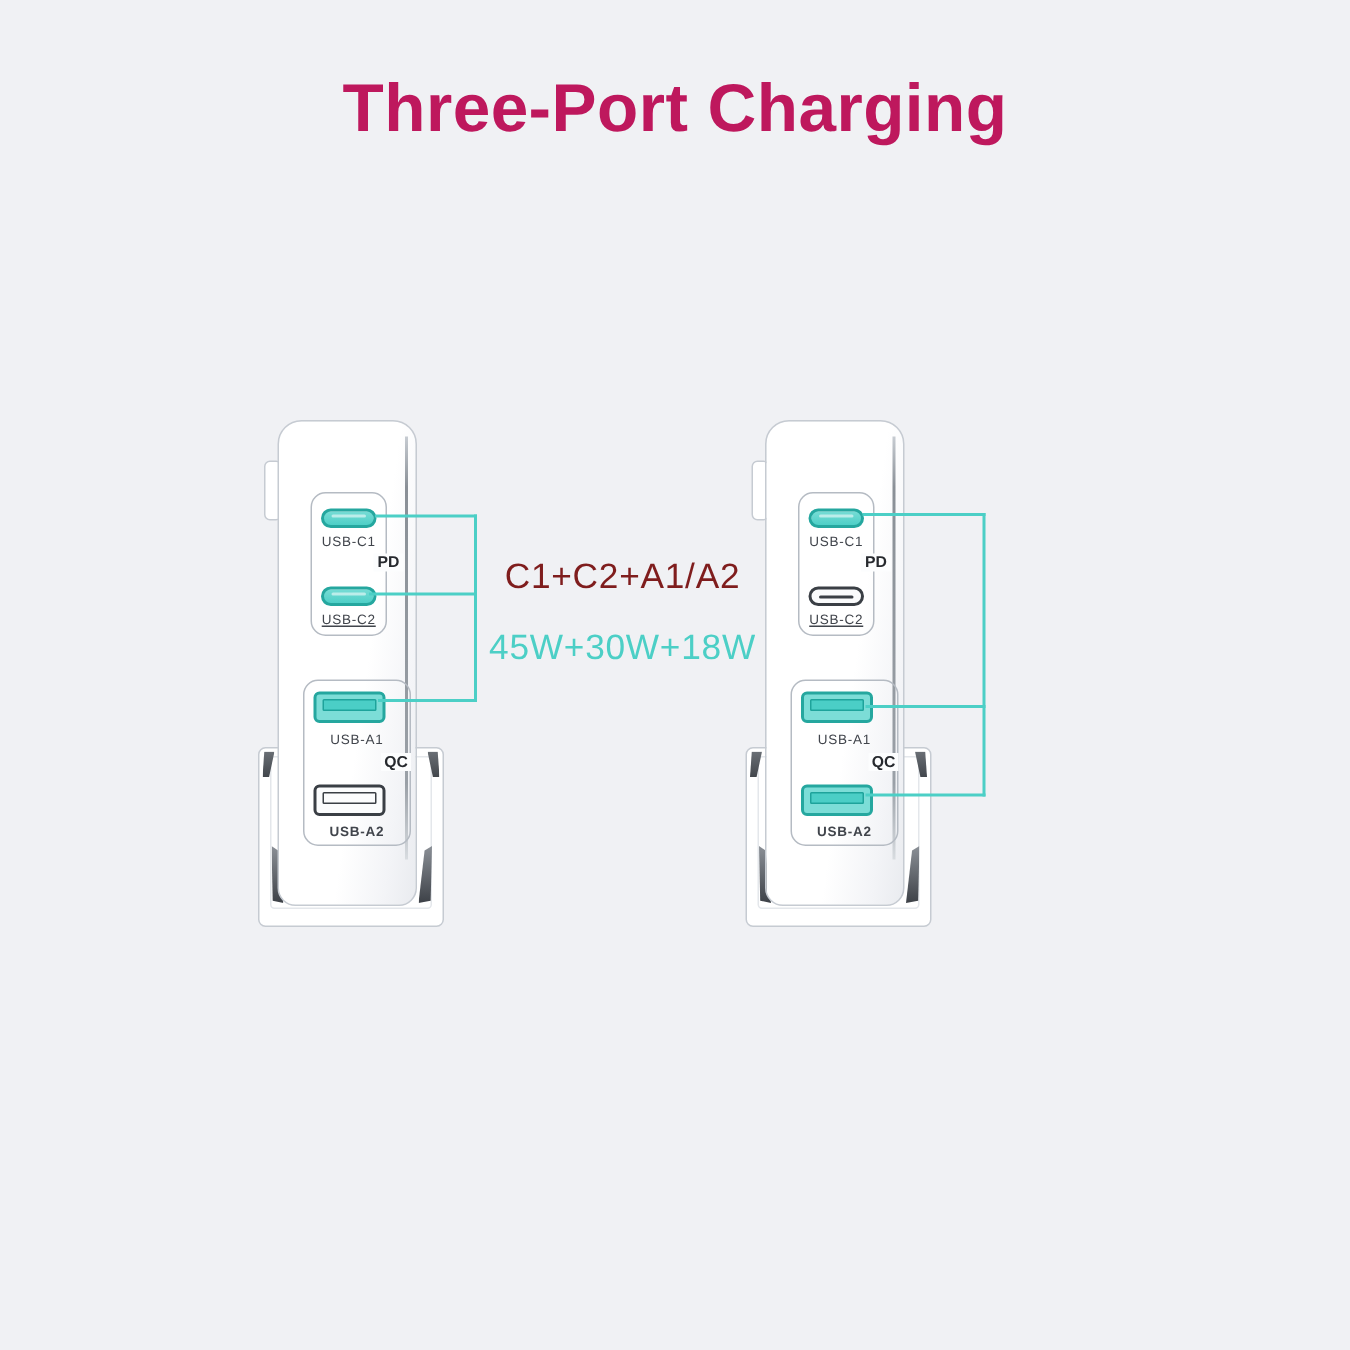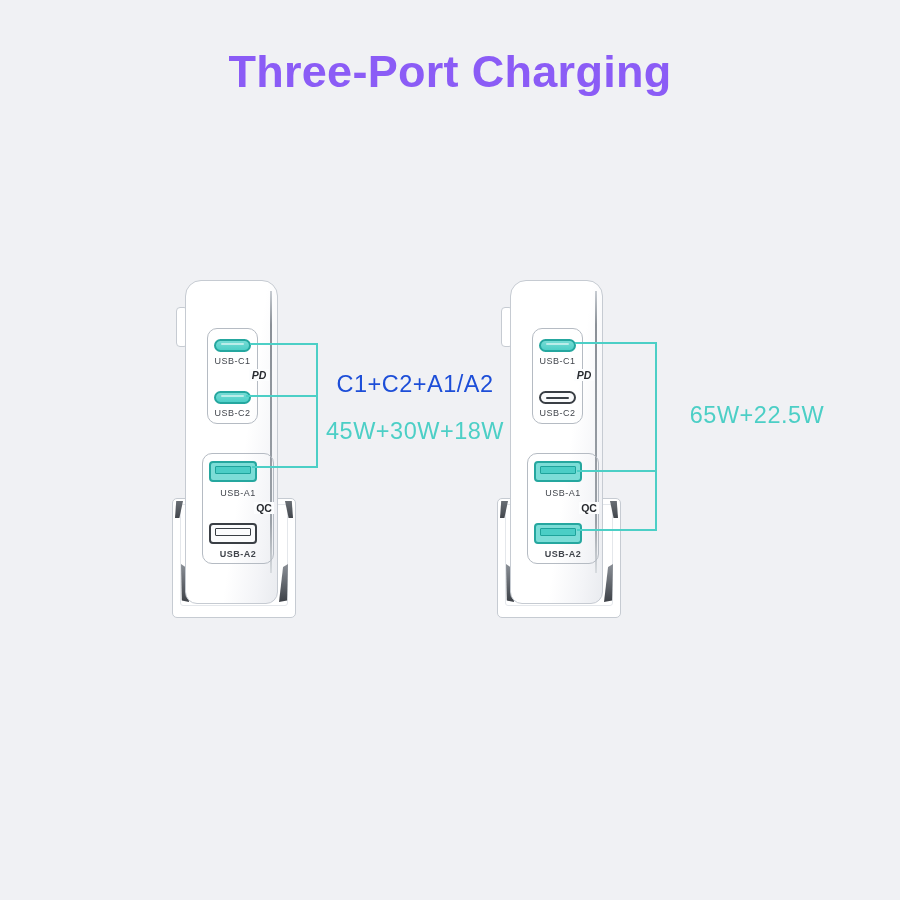--- a/index.html
+++ b/index.html
@@ -1,20 +1,20 @@
 <!DOCTYPE html>
 <html><head>
 <meta charset="utf-8">
 <style>
   html,body{margin:0;padding:0;}
   body{font-family:"Liberation Sans",sans-serif;background:#f0f1f4;}
   .stage{position:relative;width:900px;height:900px;background:#f0f1f4;overflow:hidden;}
 
   .title{position:absolute;left:0;top:46px;width:100%;text-align:center;
-         font-size:45px;font-weight:bold;color:#8b5cf6;letter-spacing:.3px;}
+         font-size:45px;font-weight:bold;color:#be185d;letter-spacing:.3px;}
 
   
   .charger{position:absolute;top:280px;width:124px;height:345px;}
   .charger.left{left:172px;}
   .charger.right{left:497px;}
 
   .notch{position:absolute;left:4px;top:27px;width:12px;height:40px;background:#fff;
          border:1.5px solid #c6cbd2;border-radius:4px;z-index:0;box-sizing:border-box;}
 
   .stand{position:absolute;left:0;top:218px;width:124px;height:120px;background:#fff;
@@ -57,43 +57,43 @@
   .pa{position:absolute;width:48px;height:21px;border-radius:4px;border:2px solid #3a3f45;
       background:#fbfcfd;box-sizing:border-box;}
   .pa .in{position:absolute;left:4px;right:4px;top:3px;height:8px;border:1.5px solid #3a3f45;
       border-radius:1px;box-sizing:border-box;}
   .pa.on{border-color:#25a79f;background:#7cddd7;}
   .pa.on .in{border-color:#1ea39b;background:#4bcec6;}
   .pa.a1{left:6px;top:7px;} .pa.a2{left:6px;top:69px;}
 
   .plabel{position:absolute;width:100%;text-align:center;font-size:9px;color:#41454c;
           letter-spacing:.5px;}
-  .lab-c1{top:27px;} .lab-c2{top:79px;} .lab-a1{top:34px;} .lab-a2{top:95px;font-weight:bold;}
+  .lab-c1{top:27px;} .lab-c2{top:79px;text-decoration:underline;} .lab-a1{top:34px;} .lab-a2{top:95px;font-weight:bold;}
 
   .badge{position:absolute;width:20px;text-align:center;font-size:10.5px;font-weight:bold;
          color:#26292e;background:#fcfdfe;z-index:5;}
-  .pd{left:63px;top:88px;font-style:italic;} .qc{left:68px;top:221px;}
+  .pd{left:63px;top:88px;} .qc{left:68px;top:221px;}
 
   
   .ln{position:absolute;background:#4ccfc6;z-index:10;}
   .ln.h{height:2px;} .ln.v{width:2px;}
   .l-c1{left:250px;top:343px;width:68px;}
   .l-c2{left:246px;top:395px;width:72px;}
   .l-a1{left:252px;top:466px;width:66px;}
   .l-v{left:316px;top:343px;height:125px;}
   .r-c1{left:575px;top:342px;width:82px;}
   .r-a1{left:577px;top:470px;width:80px;}
   .r-a2{left:577px;top:529px;width:80px;}
   .r-v{left:655px;top:342px;height:189px;}
 
   
   .ann{position:absolute;width:192px;text-align:center;z-index:11;}
   .ann-left{left:319px;top:371px;}
   .ann-right{left:661px;top:382px;}
-  .combo{font-size:23.5px;color:#1d4ed8;letter-spacing:.5px;}
+  .combo{font-size:23.5px;color:#7f1d1d;letter-spacing:.5px;}
   .power{font-size:23.5px;color:#4ccfc6;letter-spacing:.5px;margin-top:20px;}
 </style>
 </head>
 <body>
 
 <div class="stage">
 
   <div class="title">Three-Port Charging</div>
 
   <div class="charger left">
@@ -171,16 +171,15 @@
   <div class="ln h r-c1"></div>
   <div class="ln h r-a1"></div>
   <div class="ln h r-a2"></div>
   <div class="ln v r-v"></div>
 
   <div class="ann ann-left">
     <div class="combo">C1+C2+A1/A2</div>
     <div class="power">45W+30W+18W</div>
   </div>
   <div class="ann ann-right">
-    <div class="power">65W+22.5W</div>
   </div>
 
 </div>
 
 </body></html>

